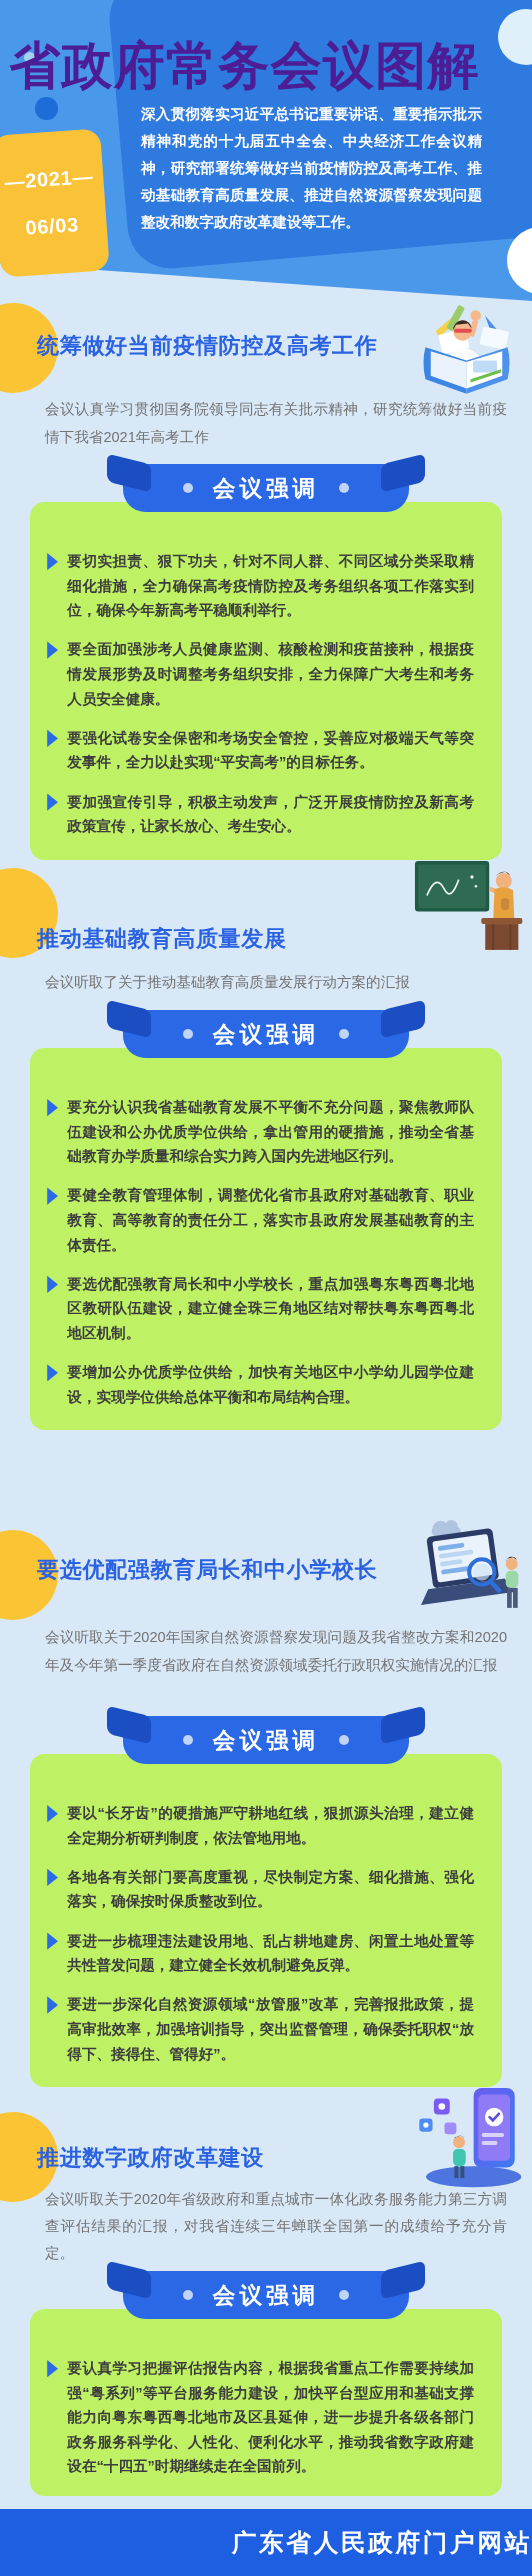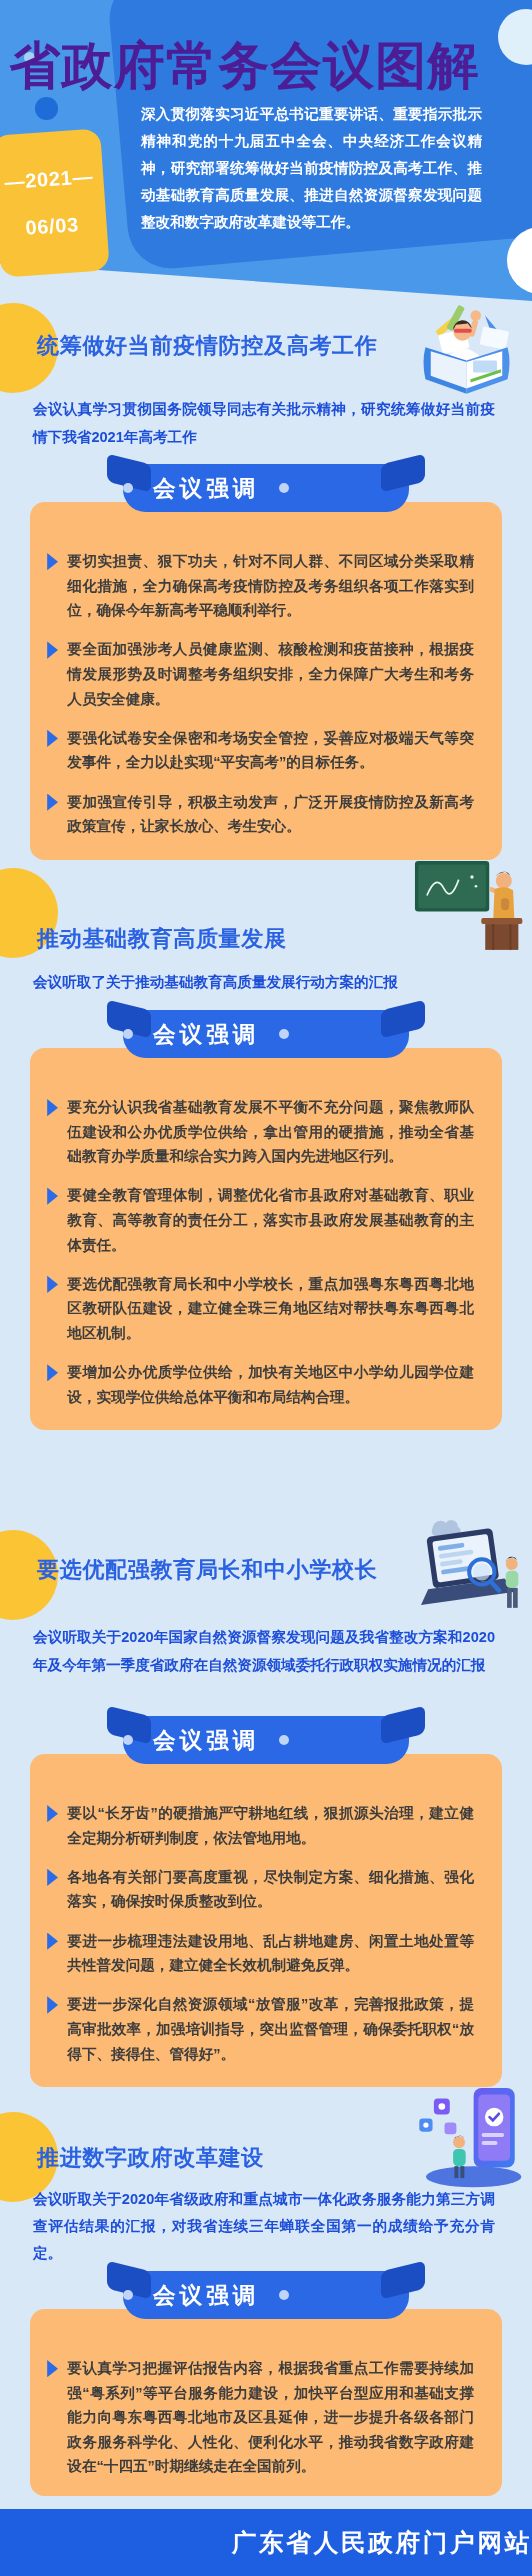--- a/index.html
+++ b/index.html
@@ -19,32 +19,32 @@
           font-size:51px;font-weight:900;letter-spacing:1.3px;white-space:nowrap;}
   .header-intro{position:absolute;left:141px;top:101px;width:341px;color:#FFFFFF;font-size:14.6px;
           line-height:27px;text-align:justify;font-weight:600;}
   .date-badge{position:absolute;left:-4px;top:132px;width:109px;height:142px;background:#F9C237;border-radius:17.3px;
           transform:rotate(-4deg);display:flex;flex-direction:column;align-items:center;justify-content:center;
           gap:24px;color:#FFFFFF;font-weight:800;font-size:20px;letter-spacing:0.7px;}
 
   
   .ycircle{position:absolute;left:-32px;width:90px;height:90px;border-radius:50%;background:#FBC434;}
   .sec-title{position:absolute;left:37px;color:#2A62E2;font-size:22px;font-weight:900;letter-spacing:0.7px;white-space:nowrap;}
-  .sec-intro{position:absolute;left:33px;width:462px;color:#1d4ed8;font-size:14.6px;line-height:28px;
-          text-align:justify;font-weight:700;}
+  .sec-intro{position:absolute;left:45px;width:462px;color:#737373;font-size:14.6px;line-height:28px;
+          text-align:justify;font-weight:400;}
   .illus{position:absolute;}
   .banner{position:absolute;left:123px;width:286px;height:48px;background:#2A68E6;border-radius:22.6px;
-          display:flex;align-items:center;gap:20px;z-index:3;}
+          display:flex;align-items:center;justify-content:center;gap:20px;z-index:3;}
   .banner::before,.banner::after{content:'';position:absolute;top:-5.3px;width:44px;height:28px;background:#1B4EC2;
           border-radius:6.7px;z-index:-1;}
   .banner::before{left:-16px;transform:skewY(14deg);}
   .banner::after{right:-16px;transform:skewY(-14deg);}
   .banner-label{color:#FFFFFF;font-size:22.6px;font-weight:900;letter-spacing:4px;}
   .banner-dot{width:10px;height:10px;border-radius:50%;background:#BFD4F7;}
-  .card{position:absolute;left:30px;width:472px;background:#fdba74;border-radius:14.6px;z-index:2;
+  .card{position:absolute;left:30px;width:472px;background:#bef264;border-radius:14.6px;z-index:2;
           box-sizing:border-box;padding:47px 28px 21px 16px;display:flex;flex-direction:column;gap:14.6px;}
   .bullet{display:flex;align-items:flex-start;}
   .b-arrow{flex:0 0 12px;width:12px;height:17.3px;margin:4px 9.3px 0 0;background:#2B6BE8;
           clip-path:polygon(10% 0,100% 50%,10% 100%);}
   .b-text{flex:1;margin:0;color:#3D3D3D;font-size:14.6px;line-height:24.6px;text-align:justify;font-weight:600;}
 
   
   .footer{position:absolute;left:0;top:2509px;width:532px;height:67px;background:#1E5FE2;
           display:flex;align-items:center;justify-content:flex-end;}
   .footer-text{color:#FFFFFF;font-size:24.6px;font-weight:900;letter-spacing:2.7px;}

